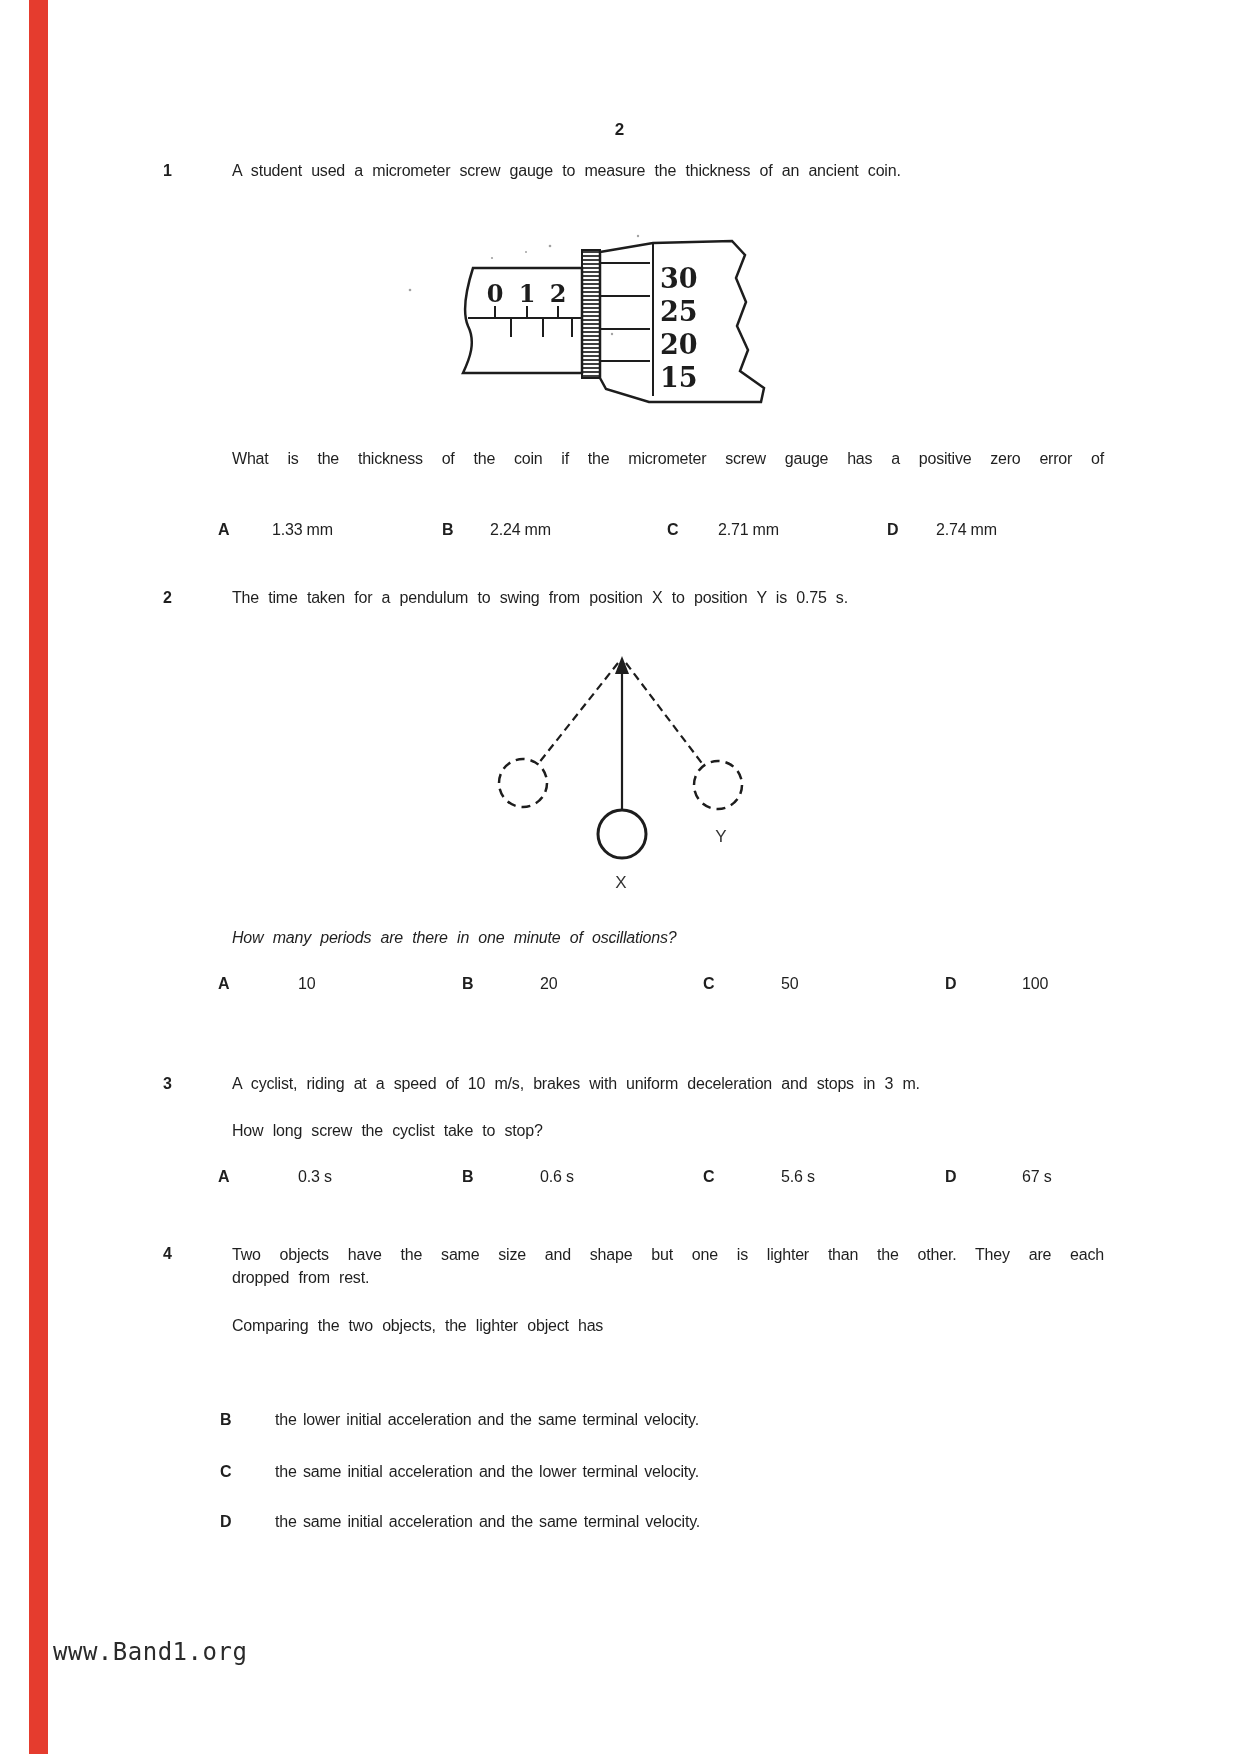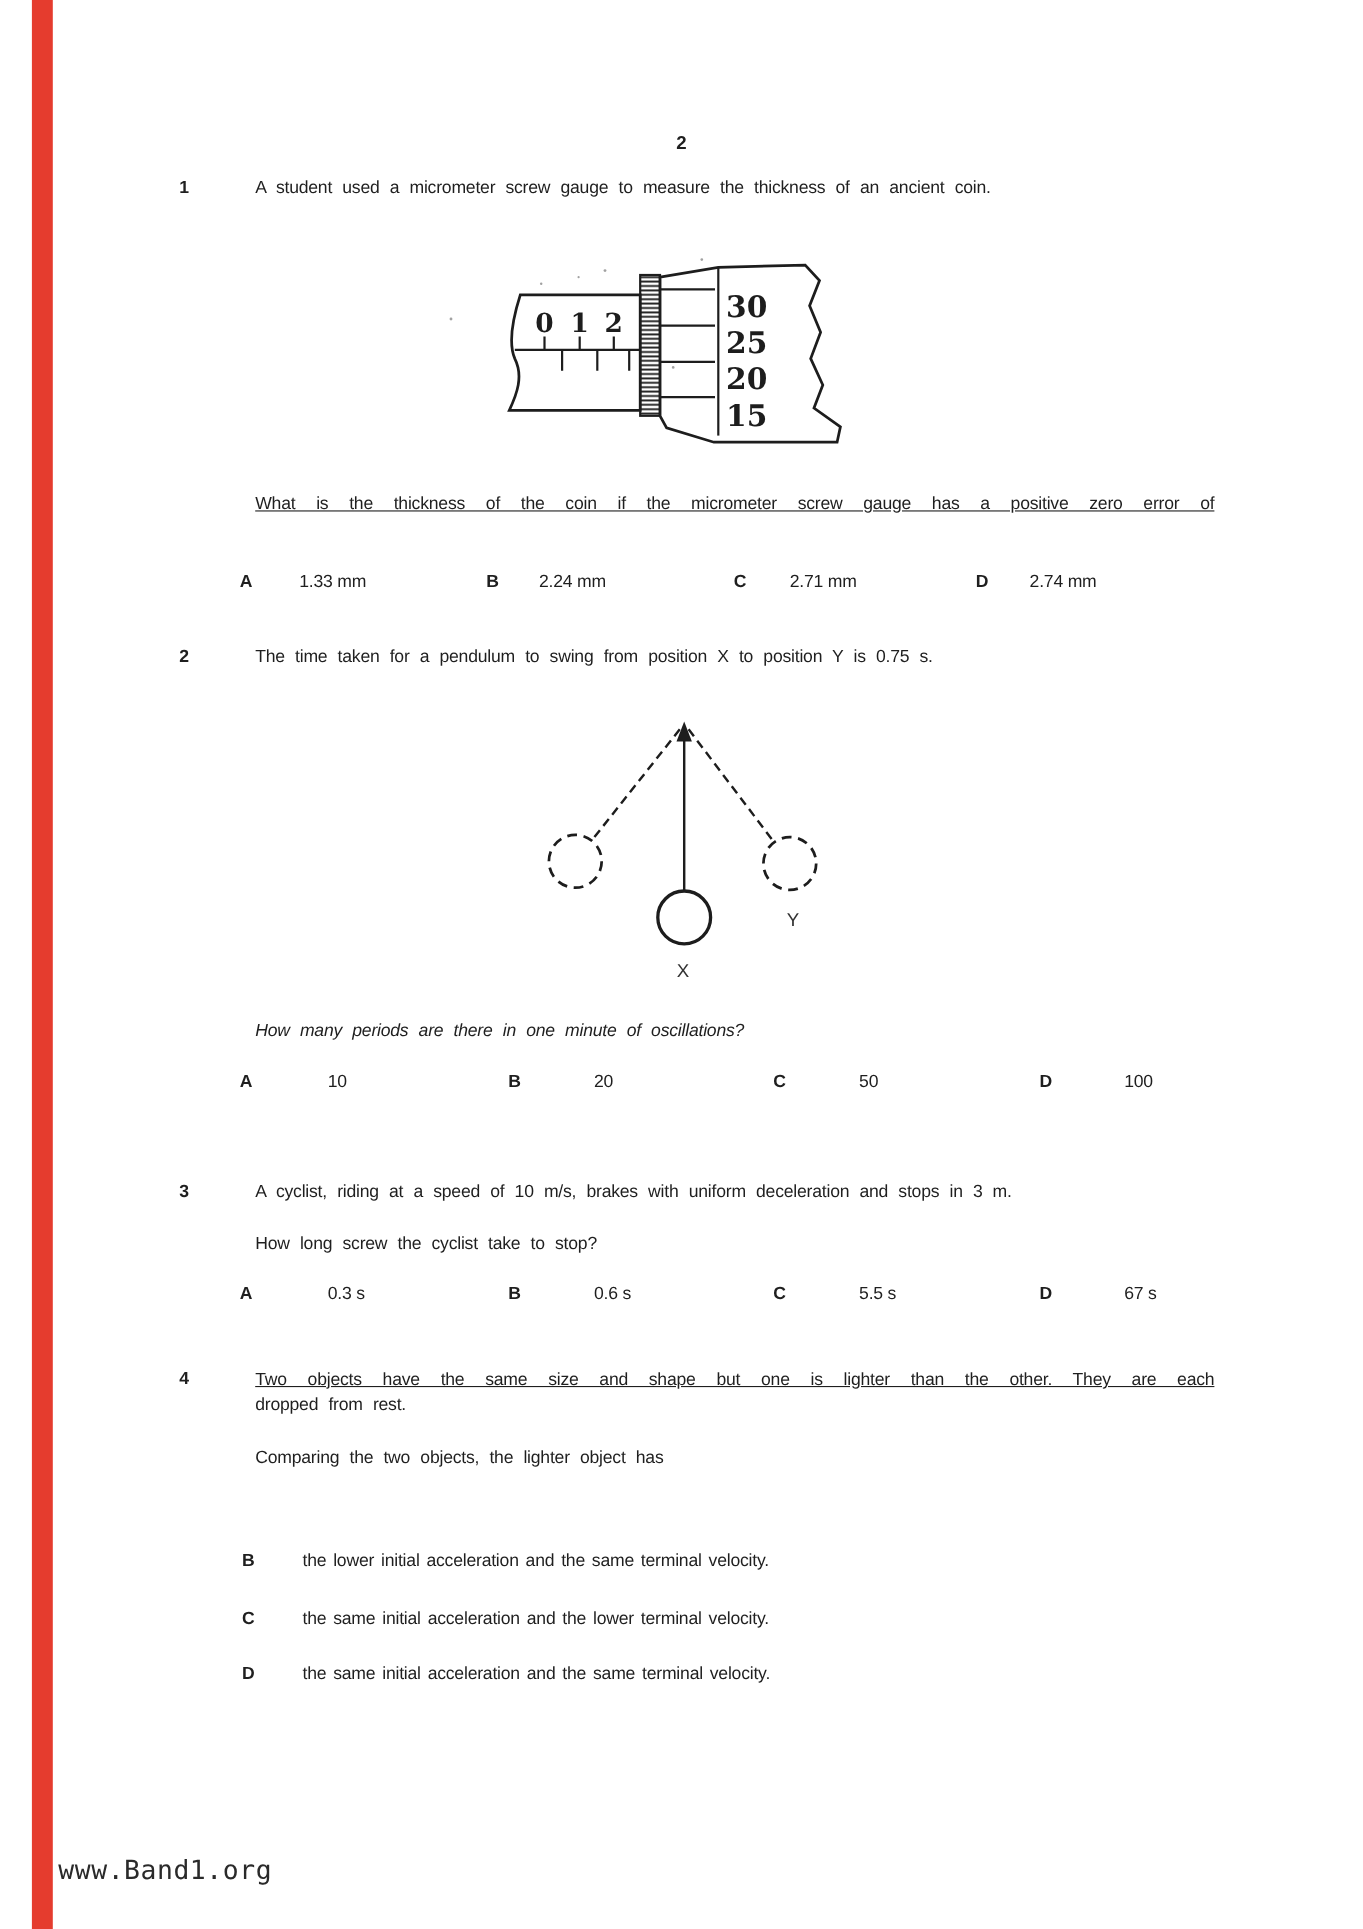--- a/index.html
+++ b/index.html
@@ -18,21 +18,21 @@
   }
   .body-text{
     font-size:16px;line-height:22px;letter-spacing:-0.2px;word-spacing:5px;margin-left:24px;
   }
   .page-number{
     top:120px;left:0;width:1239px;text-align:center;
     font-size:17px;font-weight:bold;
   }
   .qnum{left:163px;font-weight:bold;font-size:16px;line-height:22px;}
   .qtext{left:208px;width:872px;}
-  .jline{text-align:justify;text-align-last:justify;text-decoration:underline;}
+  .jline{text-align:justify;text-align-last:justify;}
   .para-24{line-height:24px;}
   .para-23{line-height:23px;}
   
   .opt-row{position:absolute;left:218px;display:grid;font-size:16px;line-height:22px;letter-spacing:-0.2px;}
   .q1cols{grid-template-columns:54px 170px 48px 177px 51px 169px 49px auto;}
   .q23cols{grid-template-columns:80px 164px 78px 163px 78px 164px 77px auto;}
   .opt-letter{font-weight:bold;}
   
   .q4opt{position:absolute;left:220px;font-size:16px;line-height:22px;letter-spacing:-0.2px;word-spacing:2px;}
   .q4opt .opt-letter{display:inline-block;width:55px;}
@@ -48,21 +48,21 @@
   #q3n,#q3t{top:1073px;}
   #q3p{top:1120px;}
   #q3o{top:1166px;}
   #q4n,#q4t{top:1243px;}
   #q4p{top:1315px;}
   #q4a{top:1359px;}
   #q4b{top:1409px;}
   #q4c{top:1461px;}
   #q4d{top:1511px;}
   .footer{
-    top:1686px;left:53px;
+    top:1638px;left:53px;
     font-family:"DejaVu Sans Mono", monospace;
     font-size:24px;color:#2a2a2a;letter-spacing:0.5px;
   }
   .fig-line{stroke:#1d1d1d;fill:none;}
   .serif-digit{font-family:"DejaVu Serif",serif;font-weight:700;fill:#1d1d1d;}
   .fig-label{font-family:"Liberation Sans",sans-serif;font-size:17px;fill:#333;}
 </style>
 </head>
 <body>
 
@@ -168,21 +168,21 @@
   <div class="abs qnum" id="q3n">3</div>
   <div class="abs qtext body-text" id="q3t">A cyclist, riding at a speed of 10 m/s, brakes with uniform deceleration and stops in 3 m.</div>
   <div class="abs qtext body-text" id="q3p">How long screw the cyclist take to stop?</div>
 
   <div class="opt-row q23cols" id="q3o">
     <span class="opt-letter">A</span>
     <span class="opt-value">0.3 s</span>
     <span class="opt-letter">B</span>
     <span class="opt-value">0.6 s</span>
     <span class="opt-letter">C</span>
-    <span class="opt-value">5.5 s</span>
+    <span class="opt-value">5.6 s</span>
     <span class="opt-letter">D</span>
     <span class="opt-value">67 s</span>
   </div>
 
   <div class="abs qnum" id="q4n">4</div>
   <div class="abs qtext body-text" id="q4p">Comparing the two objects, the lighter object has</div>
   <div class="abs qtext body-text para-23" id="q4t">
     <div class="jline">Two objects have the same size and shape but one is lighter than the other. They are each</div>
     <div>dropped from rest.</div>
   </div>

